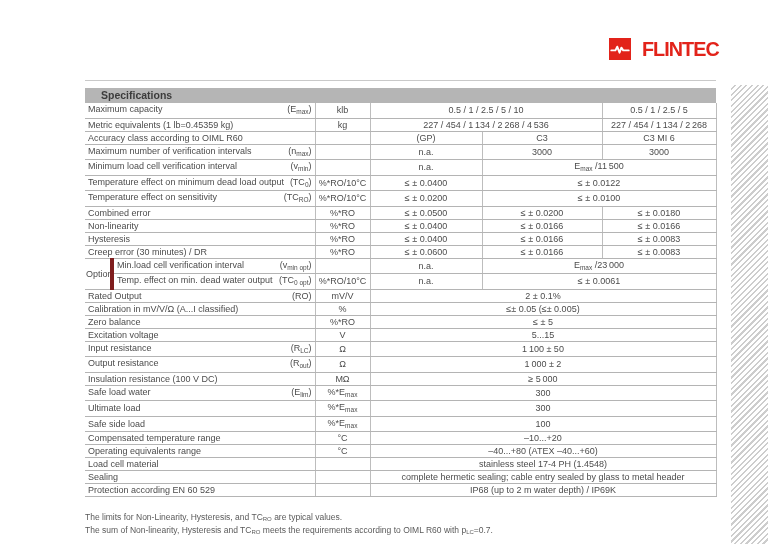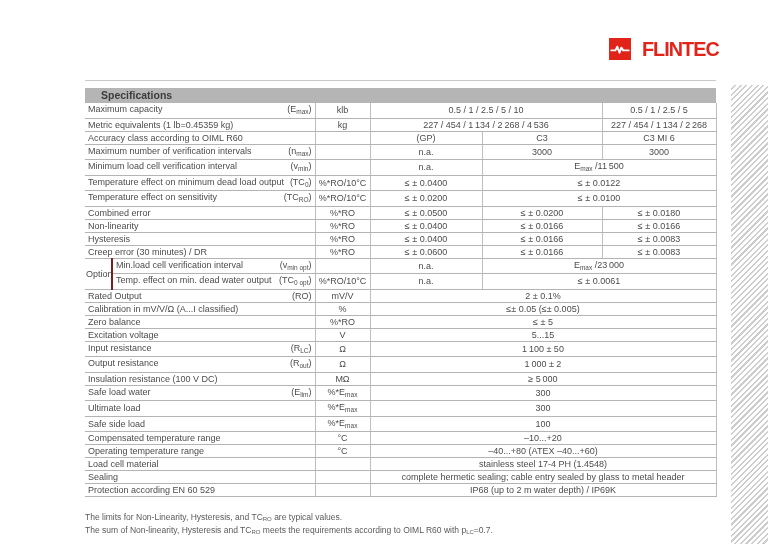--- a/index.html
+++ b/index.html
@@ -25,21 +25,21 @@
     font-size:10.5px;line-height:15px;padding-left:16px;box-sizing:border-box;}
   table{border-collapse:collapse;table-layout:fixed;width:631px;border-right:1px solid #bdbdbd;}
   col.c0{width:27px;} col.c1{width:203px;} col.c2{width:55px;}
   col.c3{width:112px;} col.c4{width:120px;} col.c5{width:114px;}
   td{border-bottom:1px solid #b4b4b4;height:13px;font-size:9px;line-height:12px;
     color:#4c4c4c;padding:0 3px;white-space:nowrap;overflow:hidden;box-sizing:border-box;}
   td sub{font-size:6.5px;vertical-align:-1.5px;}
   td.c-opt{text-align:center;padding:0 1px;}
   td.c-label .lbl{float:left;}
   td.c-label .sym{float:right;}
-  td.c-label.sub{border-left:2px solid #7f1d1d;}
+  td.c-label.sub{border-left:4px solid #7f1d1d;}
   td.c-unit,td.c-val{border-left:1px solid #bdbdbd;text-align:center;}
 
   
   .footnotes{margin-top:15px;font-size:8.5px;line-height:10.5px;color:#5a5a5a;}
   .footnotes p{margin:0;}
   .footnotes sub{font-size:6px;vertical-align:-1px;}
 </style>
 </head>
 <body>
 
@@ -262,21 +262,21 @@
           </tr>
           <tr>
             <td class="c-label" colspan="2">
               <span class="lbl">Compensated temperature range</span>
             </td>
             <td class="c-unit">°C</td>
             <td class="c-val" colspan="3">–10...+20</td>
           </tr>
           <tr>
             <td class="c-label" colspan="2">
-              <span class="lbl">Operating temperature range</span>
+              <span class="lbl">Operating equivalents range</span>
             </td>
             <td class="c-unit">°C</td>
             <td class="c-val" colspan="3">–40...+80 (ATEX –40...+60)</td>
           </tr>
           <tr>
             <td class="c-label" colspan="2">
               <span class="lbl">Load cell material</span>
             </td>
             <td class="c-unit"></td>
             <td class="c-val" colspan="3">stainless steel 17-4 PH (1.4548)</td>

